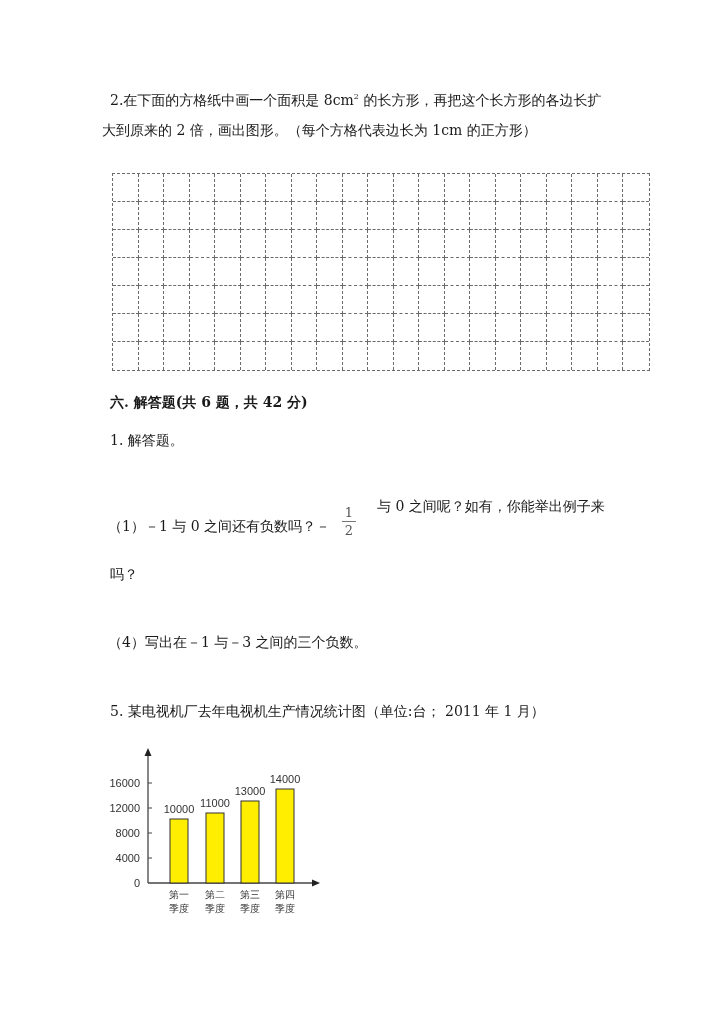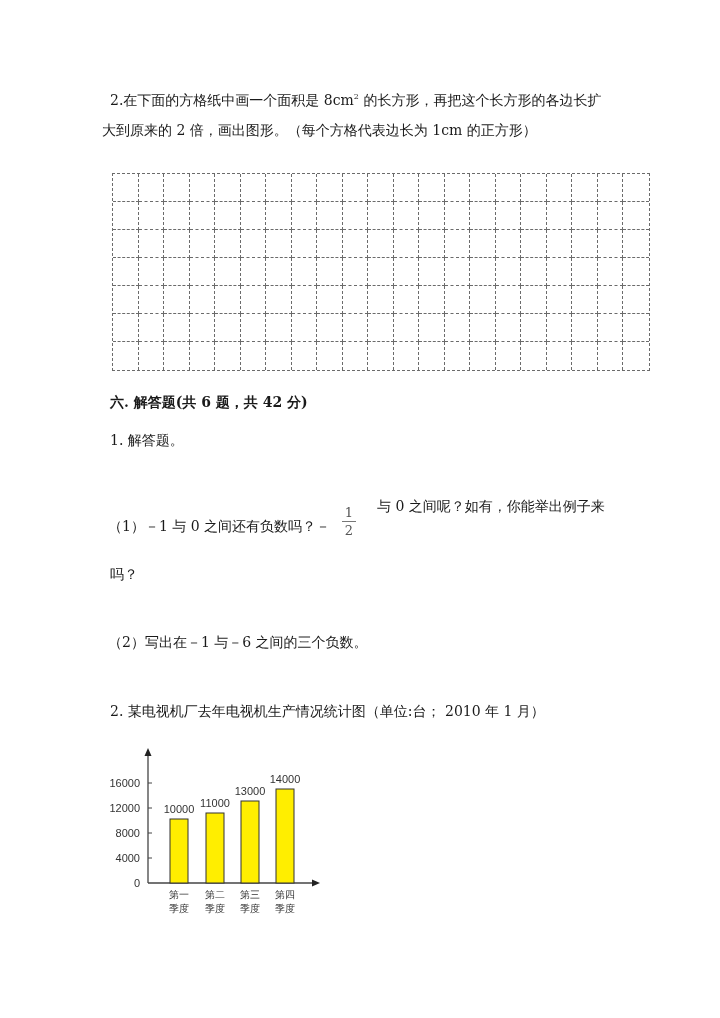--- a/index.html
+++ b/index.html
@@ -191,23 +191,23 @@
 
 <div class="line" style="left:108px; top:484px;margin-top:32px;">（1）－1 与 0 之间还有负数吗？－</div>
 <div class="frac">
   <div>1</div>
   <div class="bar"></div>
   <div>2</div>
 </div>
 <div class="line" style="left:377px; top:496px;">与 0 之间呢？如有，你能举出例子来</div>
 <div class="line" style="left:110px; top:564px;">吗？</div>
 
-<div class="line" style="left:108px; top:632px;">（2）写出在－1 与－6 之间的三个负数。</div>
-
-<div class="line" style="left:110px; top:701px;">2. 某电视机厂去年电视机生产情况统计图（单位:台；  2010 年 1 月）</div>
+<div class="line" style="left:108px; top:632px;">（4）写出在－1 与－3 之间的三个负数。</div>
+
+<div class="line" style="left:110px; top:701px;">5. 某电视机厂去年电视机生产情况统计图（单位:台；  2011 年 1 月）</div>
 
 <svg class="chart" width="720" height="1018">
   <g id="chart-g">
       <line x1="148" y1="883" x2="148" y2="754" stroke="#444" stroke-width="1.3"></line>
       <polygon points="144.5,756 151.5,756 148,748" fill="#222"></polygon>
       <line x1="148" y1="883" x2="314" y2="883" stroke="#444" stroke-width="1.3"></line>
       <polygon points="312,879.5 312,886.5 320,883" fill="#222"></polygon>
       <text x="140" y="887" text-anchor="end" font-size="11" fill="#333">0</text>
       <line x1="148" y1="858" x2="152" y2="858" stroke="#444" stroke-width="1"></line>
       <text x="140" y="862" text-anchor="end" font-size="11" fill="#333">4000</text>

